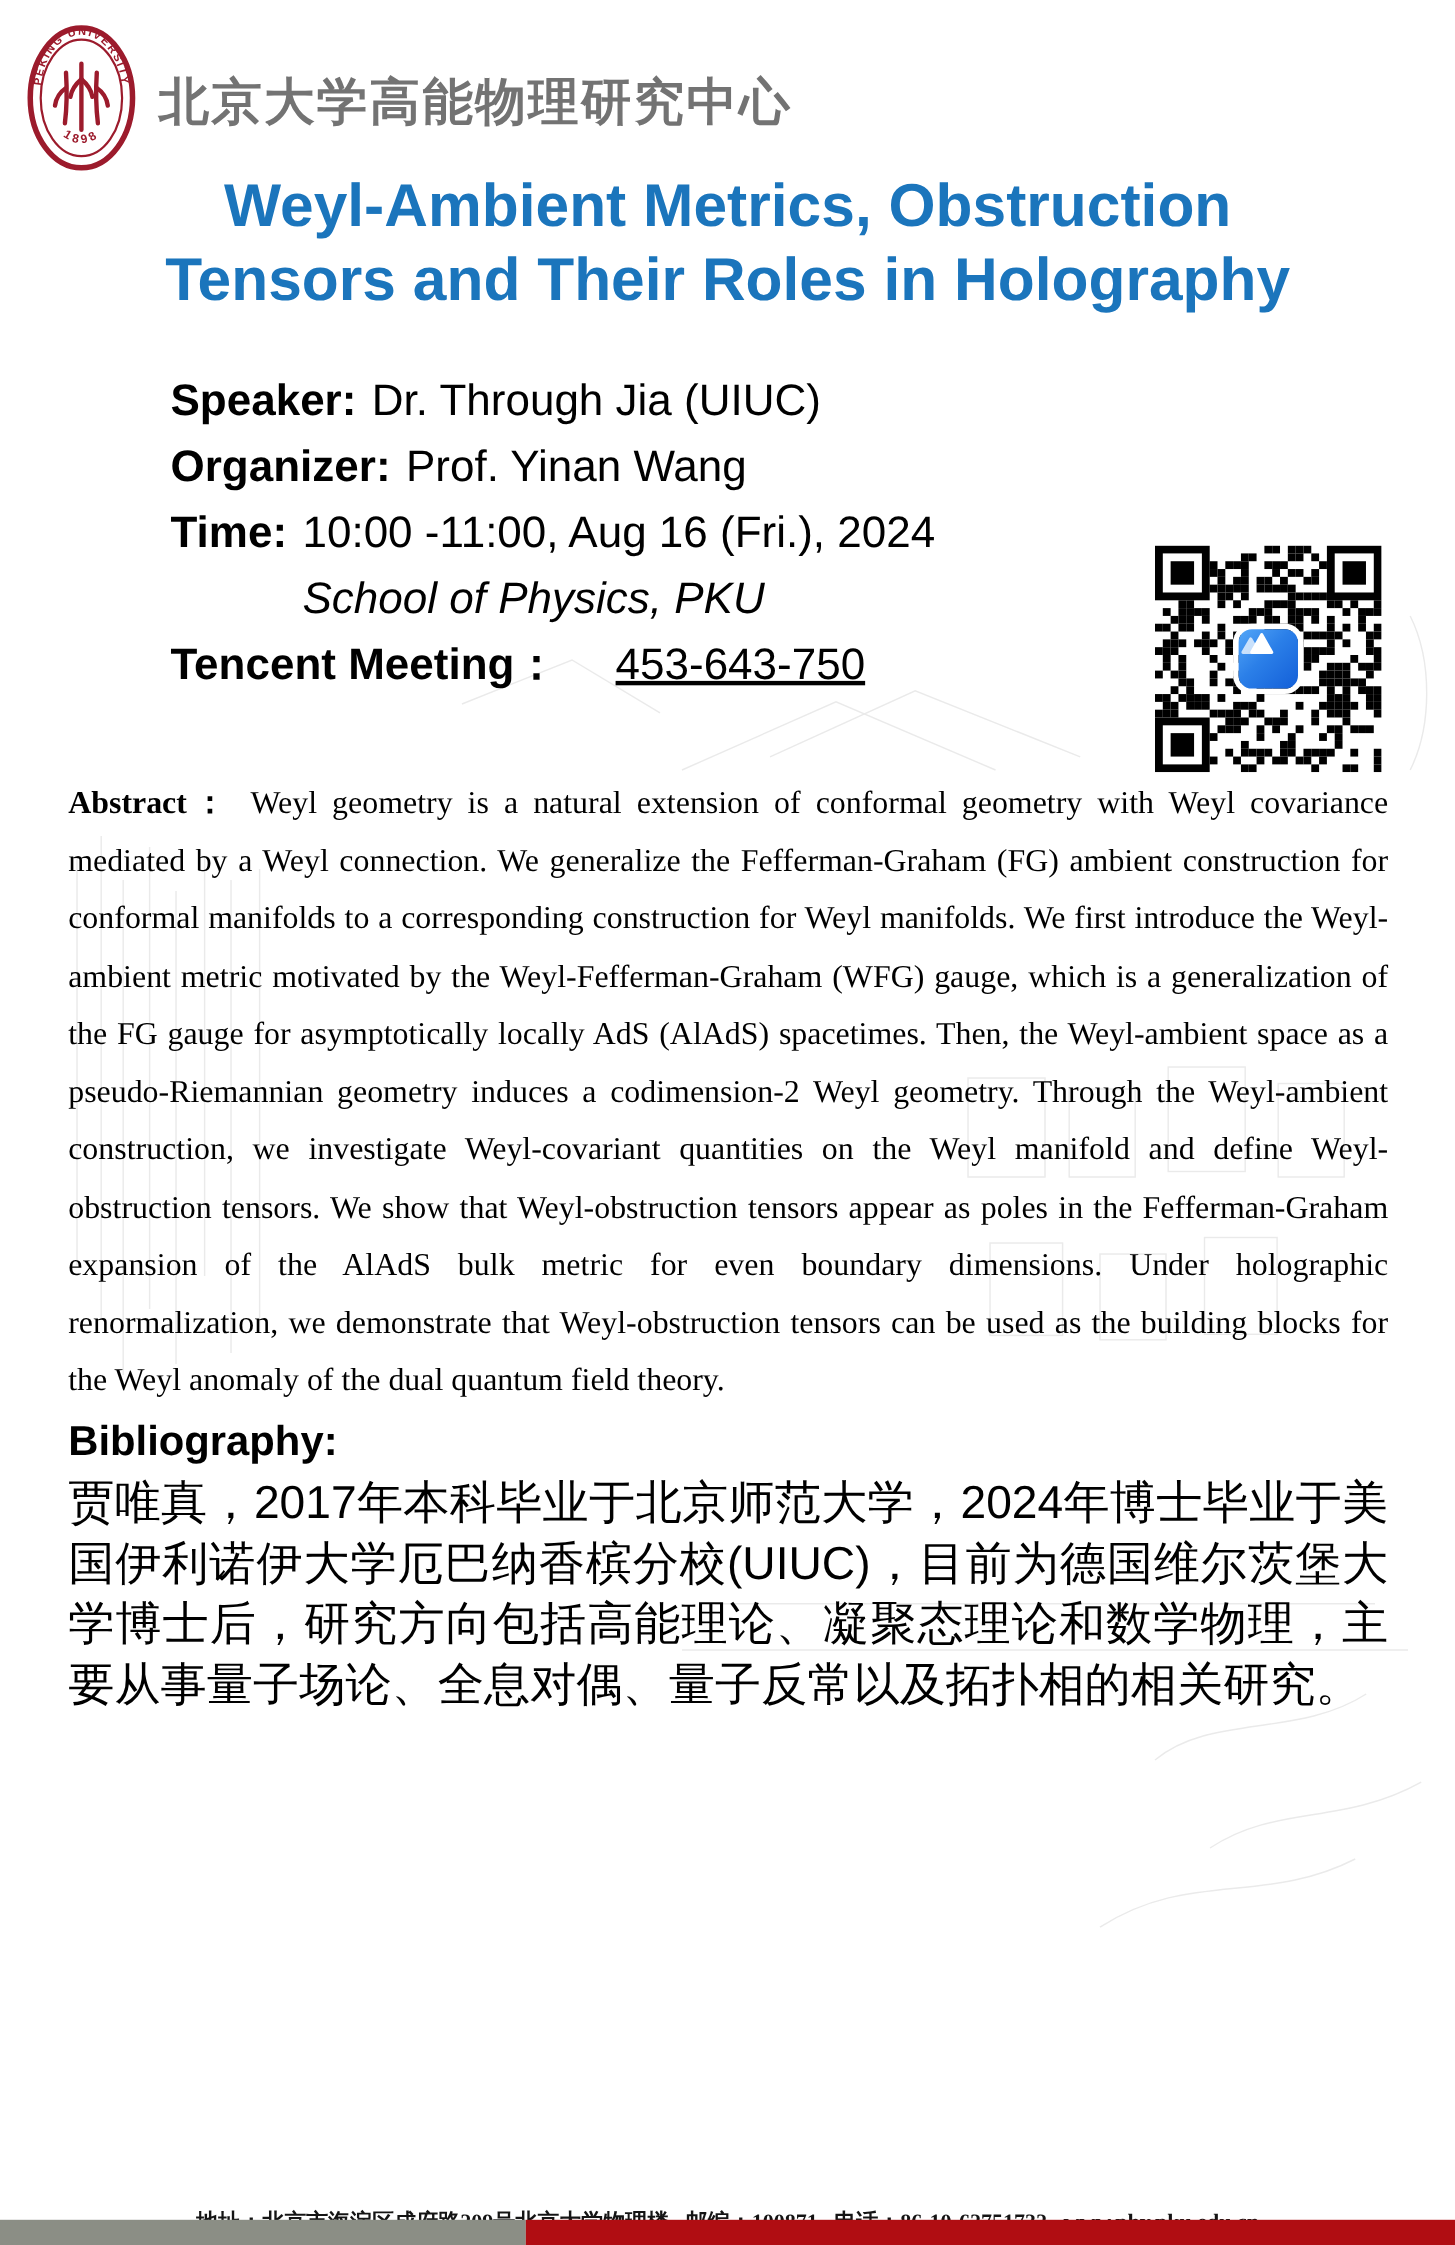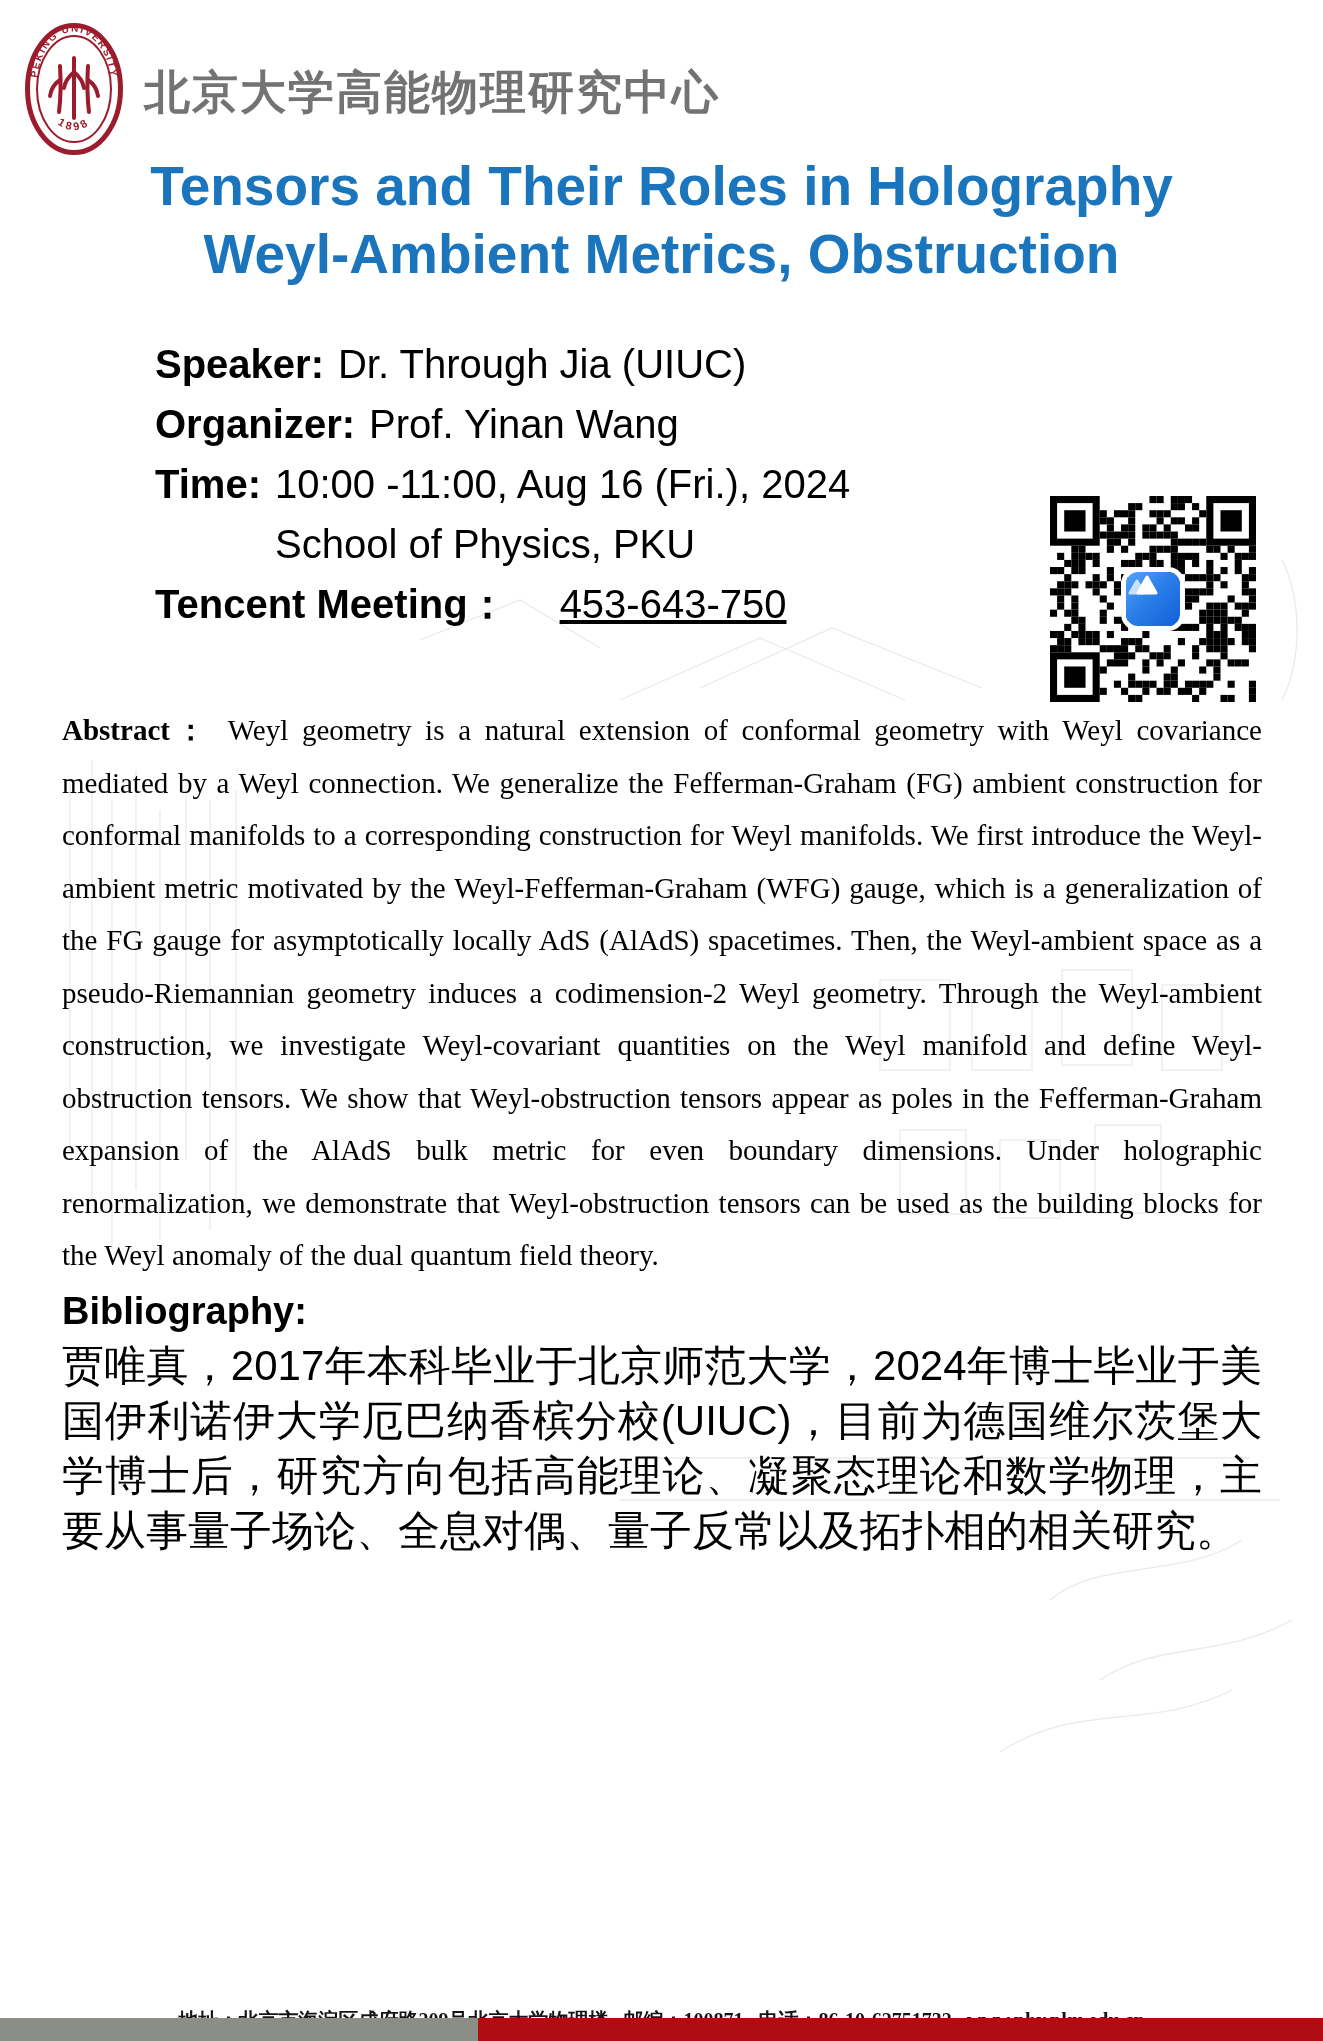--- a/index.html
+++ b/index.html
@@ -30,21 +30,21 @@
   .title{
     position:absolute;left:0;top:152px;width:100%;text-align:center;
     color:var(--title-blue);font-weight:700;font-size:55px;line-height:68px;
   }
 
   
   .details{position:absolute;left:155px;top:334px;font-size:40px;line-height:60px;}
   .info-row{white-space:nowrap;}
   .info-row .lbl{font-weight:700;}
   .info-row .val{margin-left:14px;font-weight:400;}
-  .info-row.indent .val{margin-left:120px;}
+  .info-row.indent .val{margin-left:120px;font-style:italic;}
   .info-row.gapwide .val{margin-left:52px;text-decoration:underline;}
 
   
   .qr{position:absolute;left:1050px;top:496px;width:206px;height:206px;background:#fff;}
   .qr svg{position:absolute;left:0;top:0;}
   .qr-logo{
     position:absolute;left:76px;top:76px;width:54px;height:54px;border-radius:12px;
     background:linear-gradient(135deg,#53a6f8 0%,var(--qr-logo-blue) 45%,#135fd8 100%);
     box-shadow:0 0 0 5px #fff;
     display:flex;align-items:center;justify-content:center;
@@ -111,22 +111,22 @@
       <path d="M36,44 C37,60 37,74 35,90"></path>
       <path d="M36,58 C30,62 27,67 26,74"></path>
       <path d="M64,44 C63,60 63,74 65,90"></path>
       <path d="M64,58 C70,62 73,67 74,74"></path>
     </g>
   </svg>
 
   <div class="org-name">北京大学高能物理研究中心</div>
 
   <div class="title">
+    <div>Weyl-Ambient Metrics, Obstruction</div>
     <div>Tensors and Their Roles in Holography</div>
-    <div>Weyl-Ambient Metrics, Obstruction</div>
   </div>
 
   <div class="details">
     <div class="info-row">
       <span class="lbl">Speaker:</span><span class="val">Dr. Through Jia (UIUC)</span>
     </div>
     <div class="info-row">
       <span class="lbl">Organizer:</span><span class="val">Prof. Yinan Wang</span>
     </div>
     <div class="info-row">

